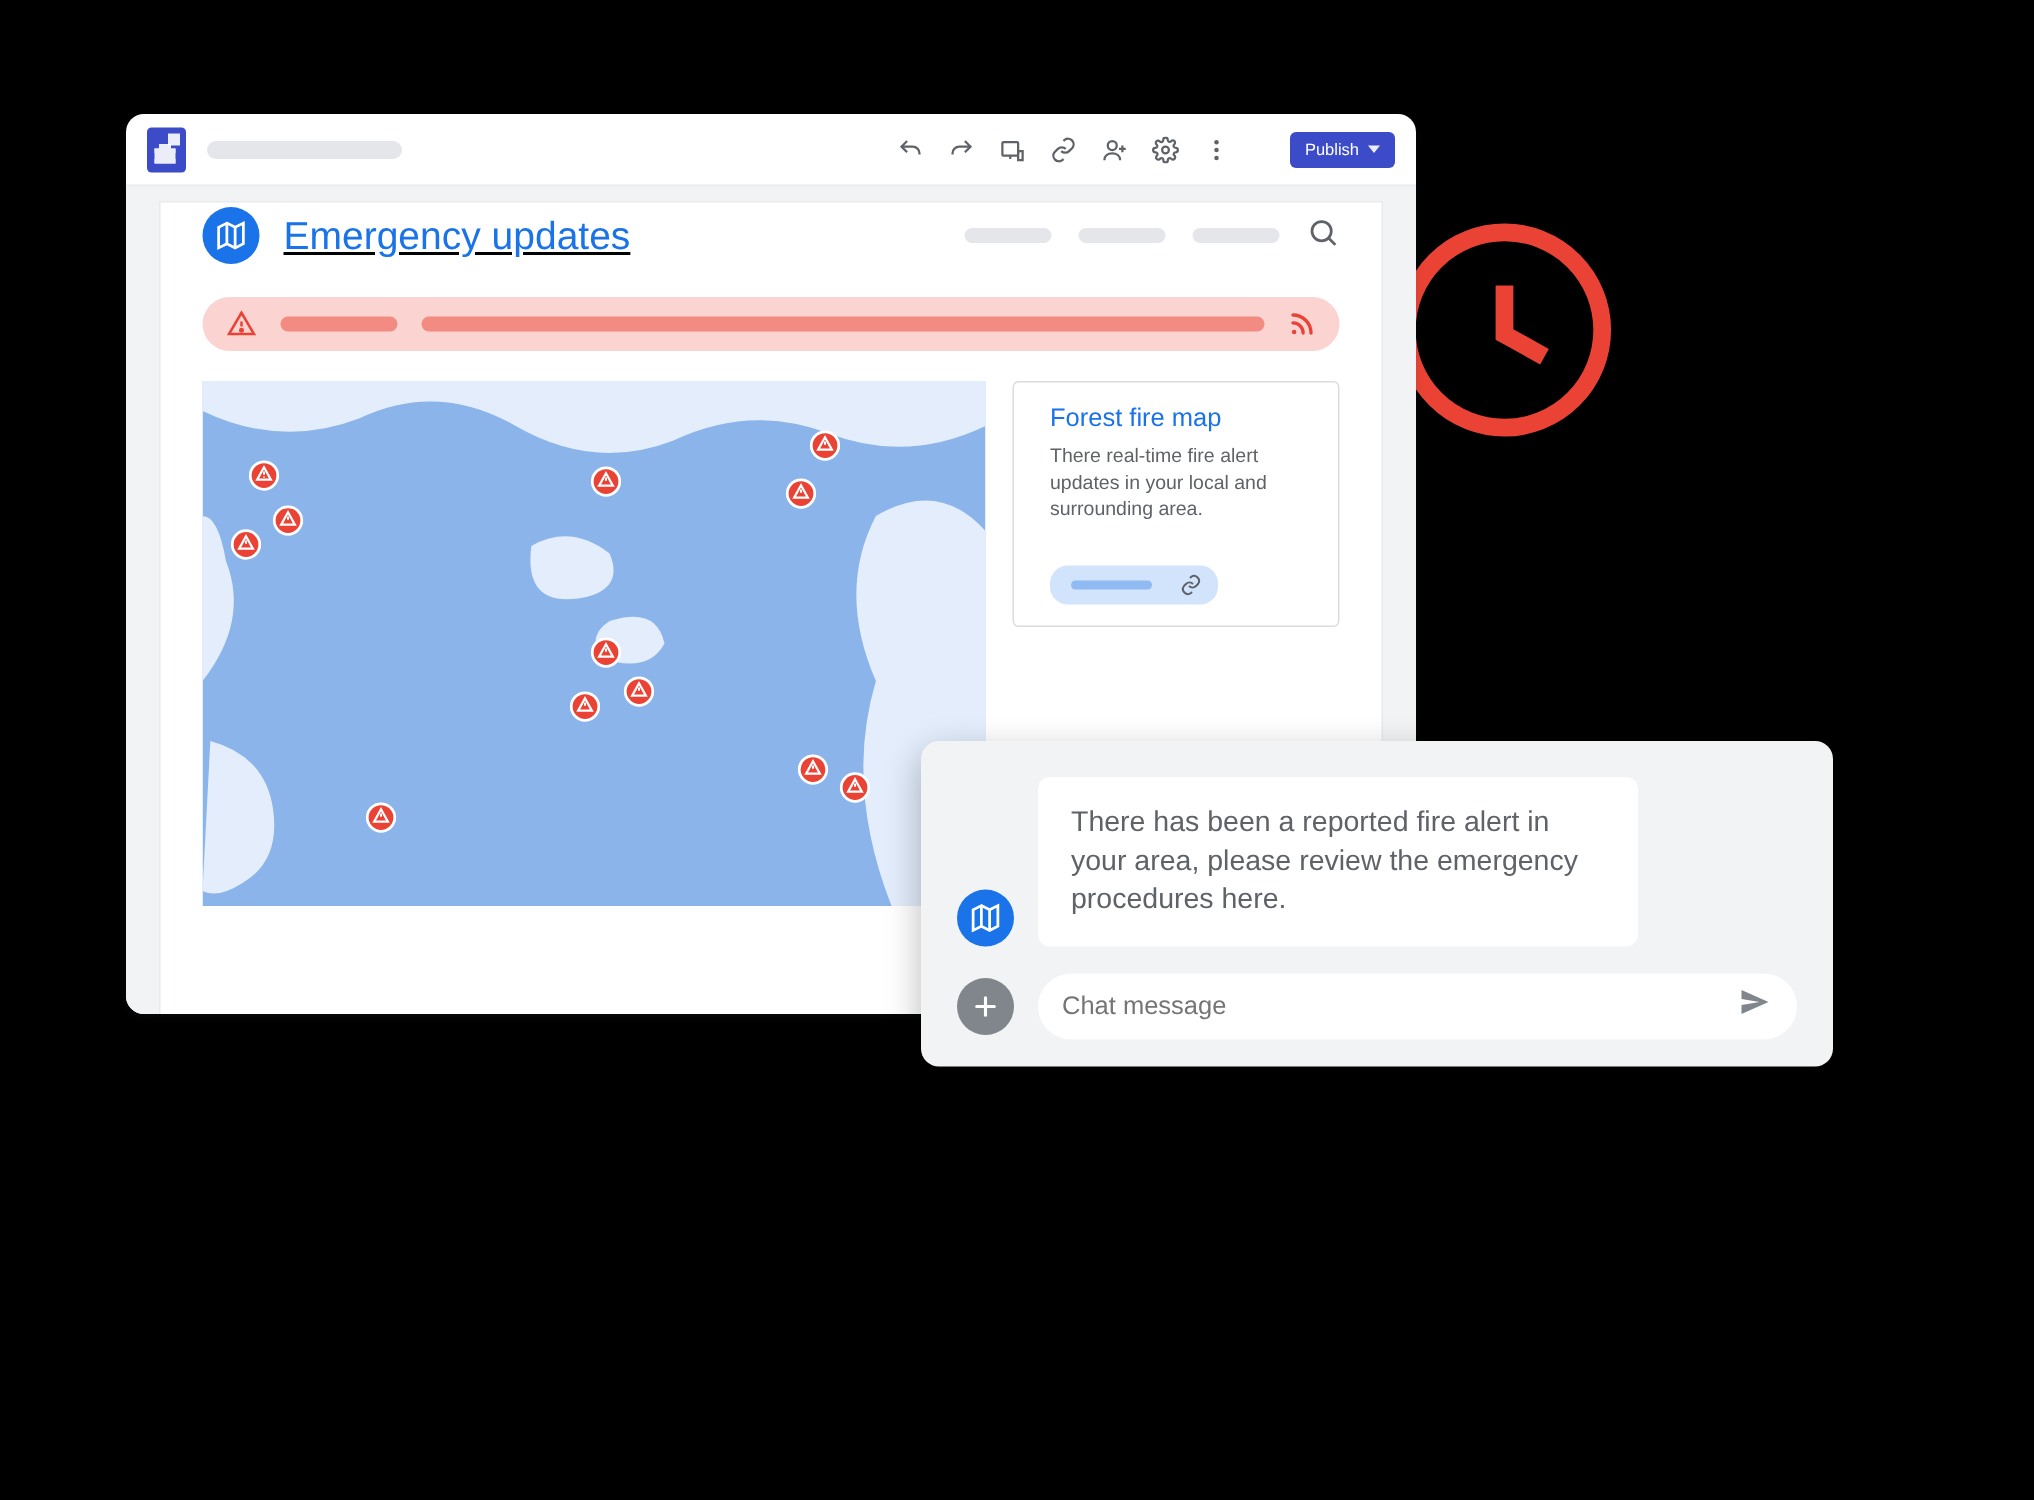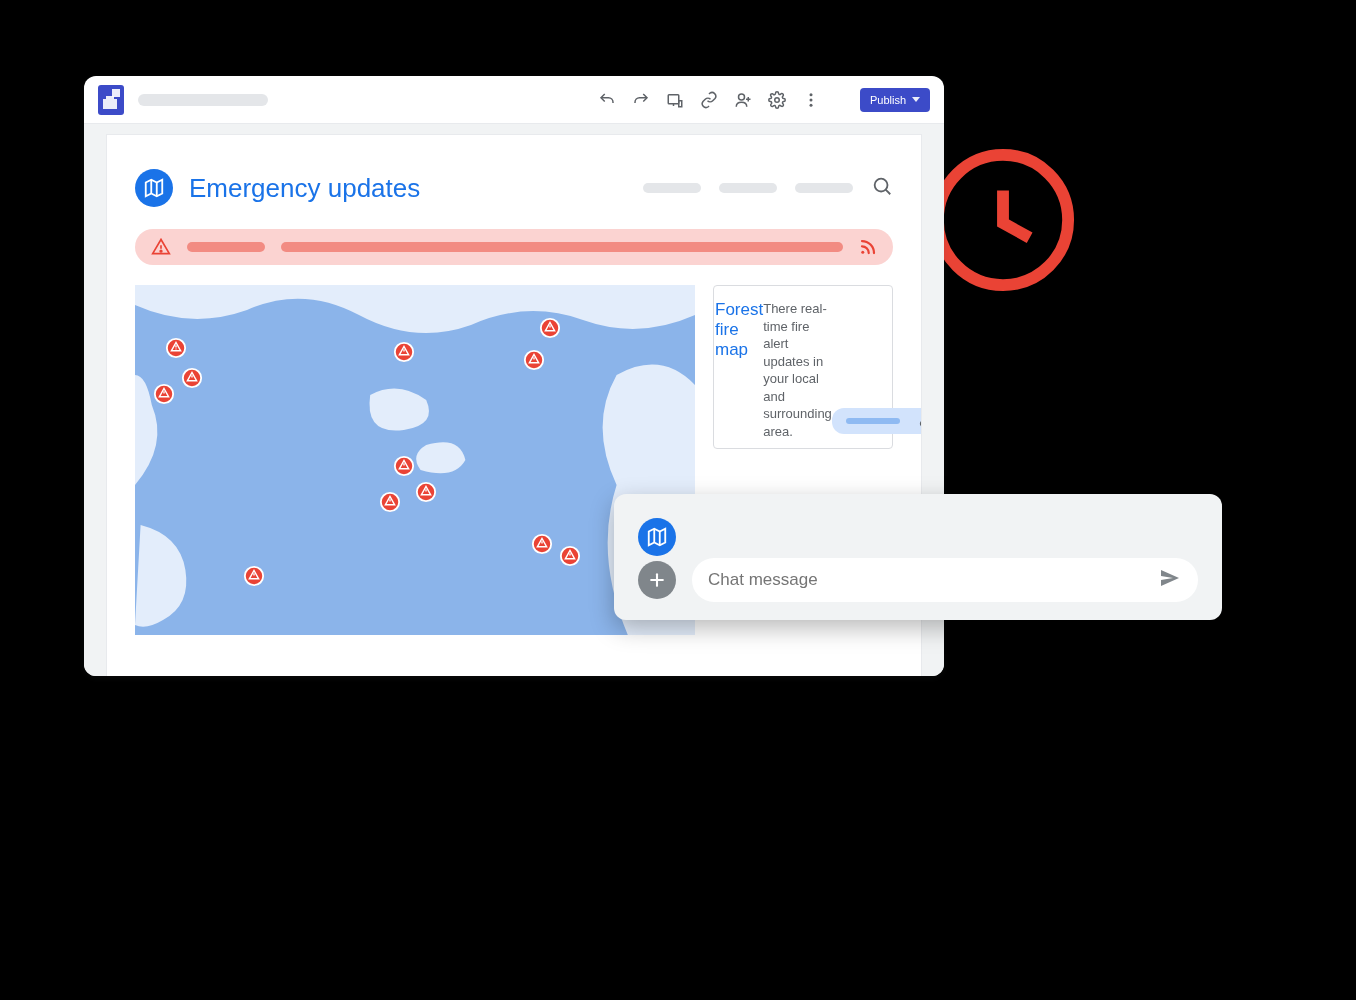--- a/index.html
+++ b/index.html
@@ -76,21 +76,22 @@
 .site-page {
   margin: 0 22px;
   background: #fff;
   height: 100%;
   border: 1px solid #e8eaed;
   border-bottom: none;
   overflow: hidden;
 }
 .site-header {
   display: flex; align-items: center; gap: 16px;
-  padding: 34px 28px 14px;
+  padding: 3px 28px 14px;
+  text-decoration: underline;
 }
 .map-badge {
   width: 38px; height: 38px; border-radius: 50%;
   background: #1a73e8; display: flex; align-items: center; justify-content: center;
 }
 .map-badge svg { width: 22px; height: 22px; }
 .site-title {
   color: #1a73e8; font-size: 26px; font-weight: 500;
 }
 .nav-skeletons { margin-left: auto; display: flex; gap: 18px; align-items: center; }
@@ -118,25 +119,25 @@
   background: #e3edfb;
   position: relative;
   overflow: hidden;
 }
 .map-box svg.land { position: absolute; inset: 0; width: 100%; height: 100%; }
 .pin {
   position: absolute;
   width: 22px; height: 22px;
 }
 .info-card {
-  width: 180px; height: 164px;
+  width: 218px; height: 164px;
   border: 1px solid #dadce0;
   border-radius: 4px;
-  padding: 14px 1px;
-  display: flex; flex-direction: row;
+  padding: 14px 24px;
+  display: flex; flex-direction: column;
 }
 .info-title { color: #1a73e8; font-size: 17px; font-weight: 500; margin-bottom: 6px; }
 .info-body { color: #5f6368; font-size: 13px; line-height: 1.35; }
 .info-link {
   margin-top: auto;
   align-self: flex-start;
   background: #d2e3fc; border-radius: 12px;
   padding: 5px 10px 5px 14px;
   display: flex; align-items: center; gap: 18px;
 }
@@ -166,21 +167,21 @@
   flex-shrink: 0; align-self: flex-end;
 }
 .chat-avatar svg { width: 22px; height: 22px; }
 .chat-bubble {
   background: #fff; border-radius: 8px;
   padding: 18px 22px;
   color: #5f6368; font-size: 19px; line-height: 1.35;
   max-width: 400px;
 }
 .chat-input-row {
-  margin-top: 2px;
+  margin-top: 18px;
   display: flex; gap: 16px; align-items: center;
 }
 .add-btn {
   width: 38px; height: 38px; border-radius: 50%;
   background: #80868b; display: flex; align-items: center; justify-content: center;
   cursor: pointer;
 }
 .add-btn svg { width: 20px; height: 20px; }
 .chat-input {
   flex: 1; background: #fff; border-radius: 22px;
@@ -400,20 +401,23 @@
 
 <div class="chat-card">
   <div class="chat-row">
     <div class="chat-avatar">
       <svg viewBox="0 0 24 24" fill="none" stroke="#fff" stroke-width="2">
           <path d="M9 3 3 6v15l6-3 6 3 6-3V3l-6 3-6-3z"></path>
           <path d="M9 3v15"></path>
           <path d="M15 6v15"></path>
         </svg>
     </div>
+    <div class="chat-bubble">
+      <span>There has been a reported fire alert in your area, please review the emergency procedures here.</span>
+    </div>
   </div>
   <div class="chat-input-row">
     <div class="add-btn">
       <svg viewBox="0 0 24 24" stroke="#fff" stroke-width="2.5" stroke-linecap="round">
           <path d="M12 5v14"></path>
           <path d="M5 12h14"></path>
         </svg>
     </div>
     <div class="chat-input">
       <input type="text" placeholder="Chat message" style="">

